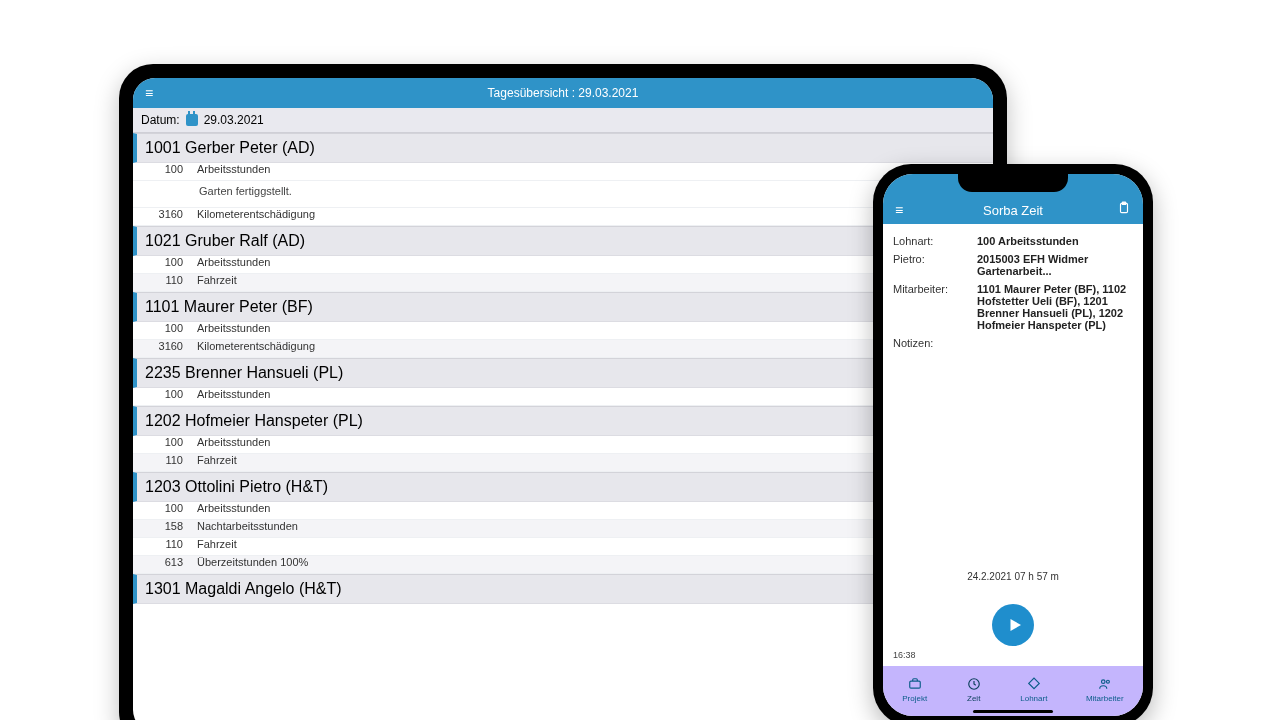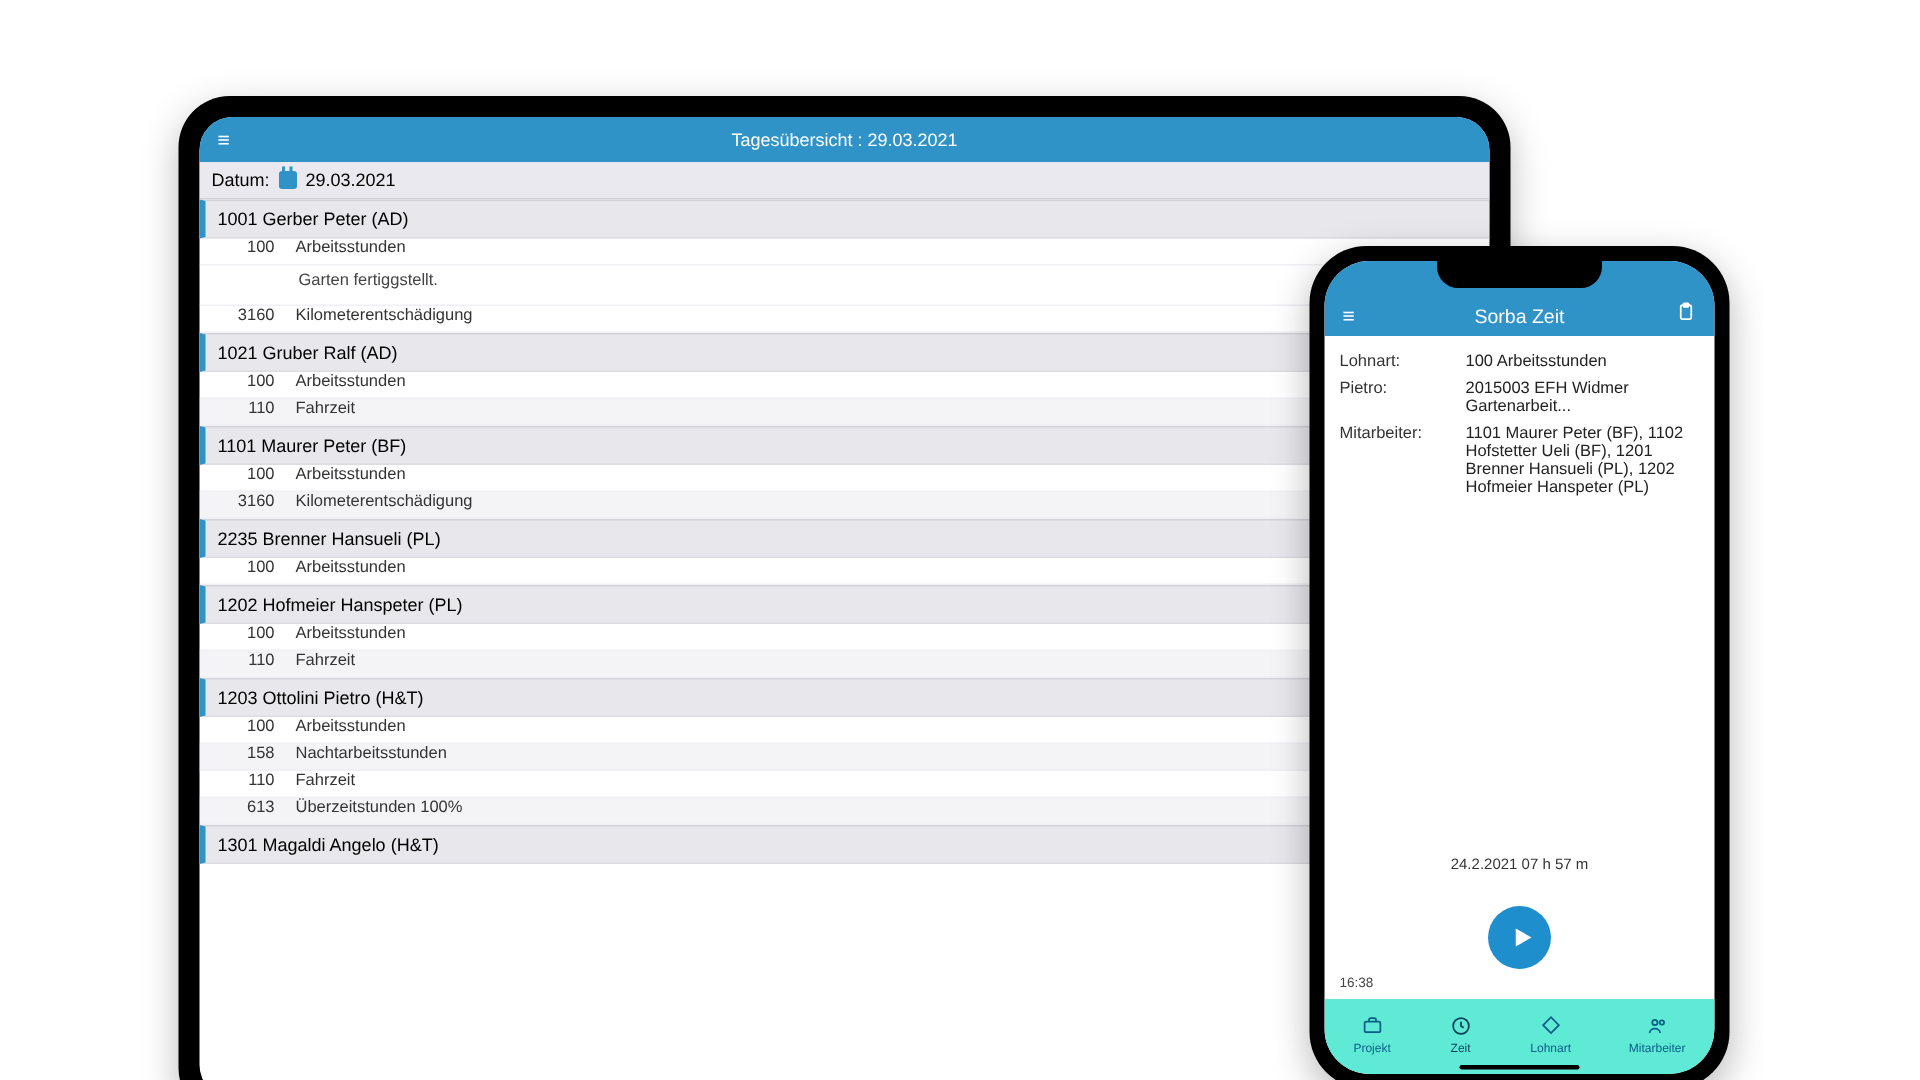--- a/index.html
+++ b/index.html
@@ -8,46 +8,46 @@
 
 .tablet{position:absolute;left:119px;top:64px;width:860px;height:654px;background:#000;border-radius:34px;padding:14px;box-shadow:0 8px 25px rgba(0,0,0,.25)}
 .tablet-screen{width:100%;height:100%;background:#fff;border-radius:22px;overflow:hidden;display:flex;flex-direction:column}
 .t-header{background:#2f93c8;color:#fff;height:30px;display:flex;align-items:center;justify-content:center;position:relative;font-size:12px;font-weight:500}
 .t-menu{position:absolute;left:12px;top:0;bottom:0;display:flex;align-items:center;font-size:14px}
 .t-date{background:#e9e9ef;border-bottom:1px solid #cfcfd6;padding:5px 8px;font-size:12px;display:flex;align-items:center;gap:6px}
 .cal-ico{display:inline-flex;width:12px;height:12px;background:#2f93c8;border-radius:2px;position:relative}
 .cal-ico:before{content:"";position:absolute;top:-3px;left:2px;width:2px;height:3px;background:#2f93c8;box-shadow:5px 0 0 #2f93c8}
 
 .t-body{flex:1;overflow:hidden;font-size:11px}
-.emp{background:#e7e7ec;border-top:1px solid #d3d3d9;border-bottom:1px solid #dcdce2;border-left:4px solid #2f93c8;padding:5px 8px;font-size:12px}
+.emp{background:#e7e7ec;border-top:1px solid #d3d3d9;border-bottom:1px solid #dcdce2;border-left:4px solid #2f93c8;padding:5px 8px;font-size:16px}
 .row{display:flex;padding:0 8px 5px 16px;border-bottom:1px solid #eef0f3;gap:14px}
 .row.alt{background:#f4f4f7}
 .row .code{width:34px;text-align:right;color:#333}
 .row .lbl{color:#333}
 .note{padding:4px 8px 10px 66px;color:#444;font-size:11px;border-bottom:1px solid #eef0f3}
 
 
 .phone{position:absolute;right:127px;top:164px;width:260px;height:542px;background:#000;border-radius:38px;padding:10px 10px 10px 10px;box-shadow:0 8px 25px rgba(0,0,0,.28)}
 .phone-screen{width:100%;height:100%;background:#fff;border-radius:30px;overflow:hidden;display:flex;flex-direction:column;position:relative}
 .notch{position:absolute;top:0;left:50%;transform:translateX(-50%);width:110px;height:18px;background:#000;border-bottom-left-radius:14px;border-bottom-right-radius:14px;z-index:5}
 .p-header{background:#2f93c8;color:#fff;height:44px;display:flex;align-items:flex-end;justify-content:center;position:relative;padding-bottom:6px;font-size:13px;font-weight:500}
 .p-menu{position:absolute;left:12px;bottom:6px;font-size:14px}
 .p-action{position:absolute;right:12px;bottom:6px;font-size:14px}
 
 .p-body{flex:1;display:flex;flex-direction:column;padding:8px 10px 0 10px;font-size:11px;color:#222}
 .kv{display:flex;gap:22px;padding:3px 0}
 .kv .k{width:62px;color:#333}
-.kv .v{flex:1;font-weight:400}
+.kv .v{flex:1;font-weight:700}
 .p-spacer{flex:1}
 .p-time{text-align:center;font-size:10px;color:#333;margin-bottom:22px}
 .play{width:42px;height:42px;background:#1f8ecd;border-radius:50%;margin:0 auto 4px auto;display:flex;align-items:center;justify-content:center}
 .play svg{margin-left:3px}
 .p-small{font-size:9px;color:#444;margin-bottom:6px}
 
-.p-tabs{height:46px;background:#5eead4;display:flex;align-items:center;justify-content:space-around;padding-bottom:4px}
+.p-tabs{height:46px;background:#c4b5fd;display:flex;align-items:center;justify-content:space-around;padding-bottom:4px}
 .tab{display:flex;flex-direction:column;align-items:center;color:#0b5d89;font-size:8px;gap:2px}
 .tab.active{color:#0b3f5b}
 .tab-ico{width:16px;height:16px;display:flex;align-items:center;justify-content:center}
 .home-ind{position:absolute;bottom:3px;left:50%;transform:translateX(-50%);width:80px;height:3px;background:#000;border-radius:3px}
 </style>
 </head>
 <body>
 <div class="stage">
 
 <div class="tablet">
@@ -145,20 +145,24 @@
         <div class="v">100 Arbeitsstunden</div>
       </div>
       <div class="kv">
         <div class="k">Pietro:</div>
         <div class="v">2015003 EFH Widmer Gartenarbeit...</div>
       </div>
       <div class="kv">
         <div class="k">Mitarbeiter:</div>
         <div class="v">1101 Maurer Peter (BF), 1102 Hofstetter Ueli (BF), 1201 Brenner Hansueli (PL), 1202 Hofmeier Hanspeter (PL)</div>
       </div>
+      <div class="kv">
+        <div class="k">Notizen:</div>
+        <div class="v"></div>
+      </div>
       <div class="p-spacer"></div>
       <div class="p-time">24.2.2021 07 h 57 m</div>
       <div class="play">
         <svg width="18" height="18" viewBox="0 0 24 24">
               <path d="M6 4l14 8-14 8z" fill="#fff"></path>
             </svg>
       </div>
       <div class="p-small">16:38</div>
     </div>
     <div class="p-tabs">

